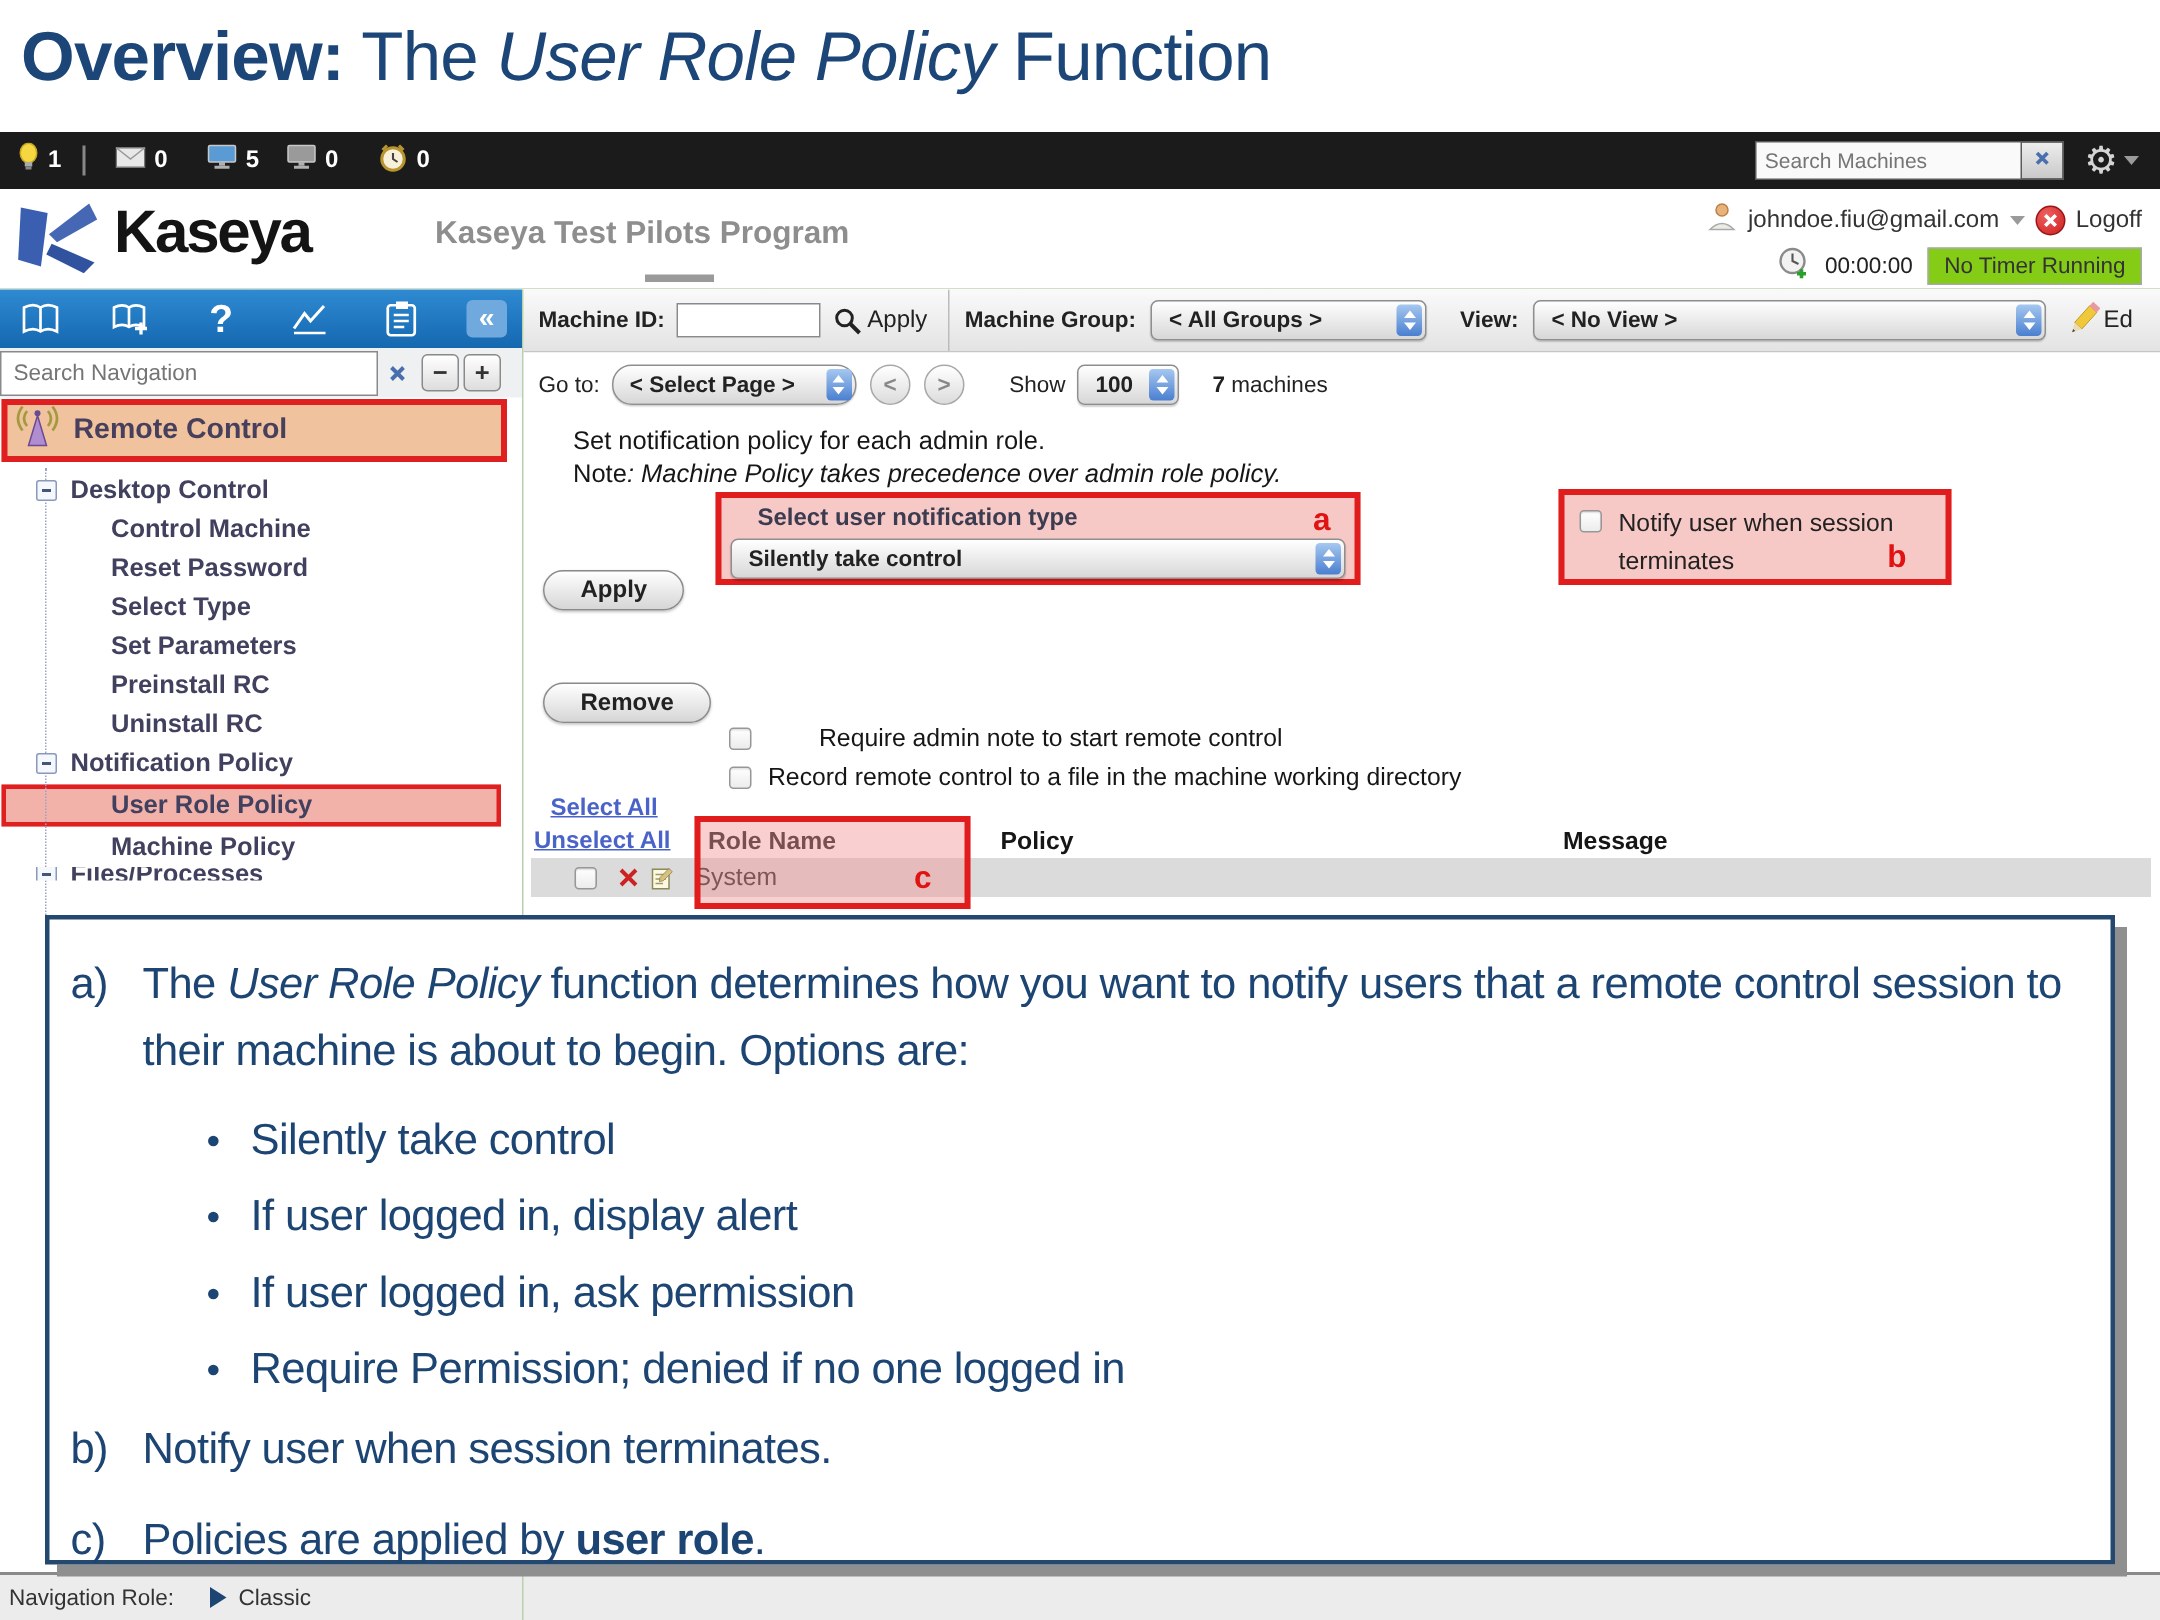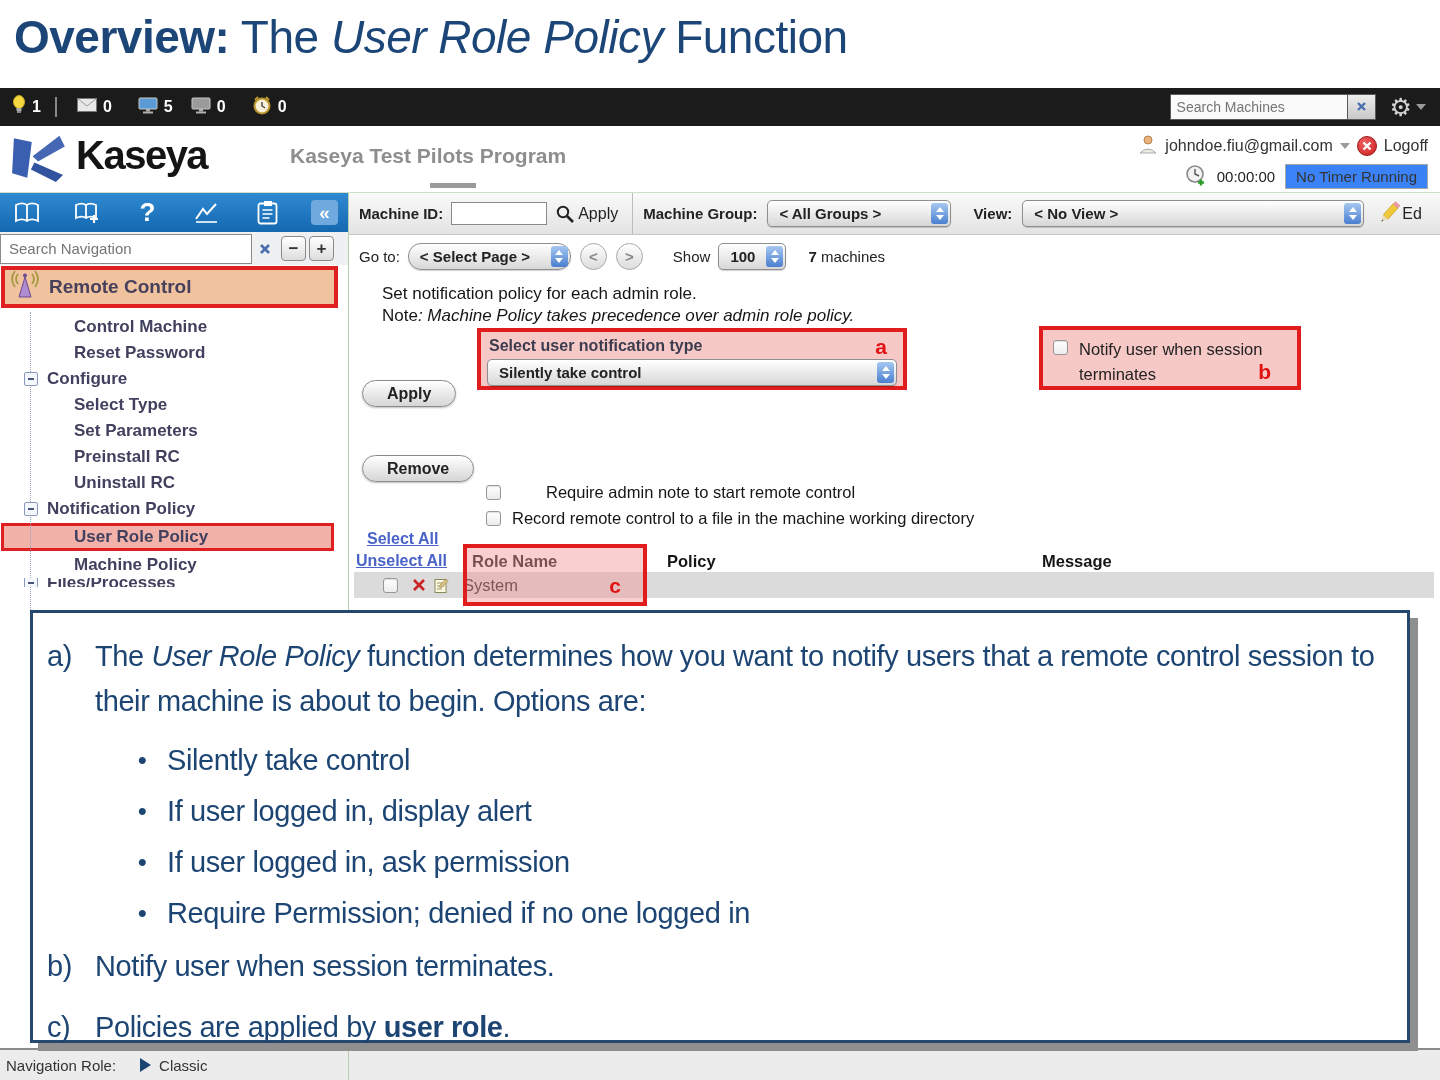--- a/index.html
+++ b/index.html
@@ -28,21 +28,21 @@
 
   
   .header { position:absolute; left:0; top:38px; width:1440px; height:67px; background:#fff; border-bottom:1px solid #cfe0c8; }
   .brand { position:absolute; left:10px; top:7px; display:flex; align-items:flex-start; gap:10px; }
   .brand-name { font-size:40px; font-weight:bold; color:#141414; letter-spacing:-1.5px; }
   .program { position:absolute; left:290px; top:18px; font-size:21px; font-weight:bold; color:#8e8e8e; }
   .program-dash { position:absolute; left:430px; top:57px; width:46px; height:5px; background:#9a9a9a; }
   .hdr-user { position:absolute; right:12px; top:8px; display:flex; align-items:center; gap:7px; font-size:16px; color:#333; }
   .logoff-ic { width:20px; height:20px; border-radius:50%; background:radial-gradient(circle at 35% 30%, #f06060, #cc1f1f); border:1px solid #991414; display:flex; align-items:center; justify-content:center; }
   .hdr-timer { position:absolute; right:12px; top:38px; display:flex; align-items:center; gap:10px; font-size:15px; color:#222; }
-  .timer-status { border:1px solid #a8a8a8; padding:3px 10px; background:#3b82f6; color:#333; }
+  .timer-status { border:1px solid #a8a8a8; padding:3px 10px; background:#84cc16; color:#333; }
 
   
   .body { position:absolute; left:0; top:105px; width:1440px; height:855px; background:#fff; }
   .v-divider { position:absolute; left:348px; top:105px; width:1px; height:887px; background:#b9cfae; z-index:4; }
 
   
   .sidebar { position:absolute; left:0; top:0; width:348px; height:855px; background:#fff; }
   .side-iconbar { position:absolute; left:0; top:0; width:348px; height:39px; background:linear-gradient(#2f8ad2,#1468b0); display:flex; align-items:center; justify-content:space-between; padding:0 10px; }
   .side-iconbar .ic { width:34px; height:28px; display:flex; align-items:center; justify-content:center; cursor:pointer; }
   .help-ic::before { content:"?"; color:#fff; font-size:26px; font-weight:bold; }
@@ -83,21 +83,21 @@
   .count-wrap { margin-left:22px; }
   .count-wrap b { font-weight:bold; }
 
   
   .content { position:absolute; left:0; top:85px; width:1091px; height:770px; background:#fff; }
   .instr { position:absolute; left:33px; top:6px; font-size:17px; color:#161616; }
   .note-line { position:absolute; left:33px; top:28px; font-size:17px; color:#161616; font-style:italic; }
   .note-line b { font-style:normal; font-weight:normal; }
   .pill { position:absolute; height:27px; padding:0 24px; border:1px solid #8a8a8a; border-radius:14px; background:linear-gradient(#ffffff,#d6d6d6); font-weight:bold; font-size:16px; color:#222; display:inline-flex; align-items:center; box-shadow:0 1px 2px rgba(0,0,0,.25); cursor:pointer; }
   .box-a { position:absolute; left:128px; top:50px; width:430px; height:62px; border:4px solid #e01c1c; background:#f7c9c6; }
-  .box-a-label { position:absolute; left:8px; top:5px; font-size:16px; font-weight:bold; color:#3c3c50; }
+  .box-a-label { position:absolute; left:24px; top:5px; font-size:16px; font-weight:bold; color:#3c3c50; }
   .box-a .macsel { position:absolute; left:6px; top:27px; width:410px; }
   .ann { color:#e01212; font-weight:bold; font-size:21px; }
   .ann-a { position:absolute; right:16px; top:3px; }
   .box-b { position:absolute; left:690px; top:48px; width:262px; height:64px; border:4px solid #e01c1c; background:#f7c9c6; }
   .box-b .cb { position:absolute; left:10px; top:10px; }
   .box-b-label { position:absolute; left:36px; top:7px; width:215px; font-size:16.5px; color:#222; line-height:25px; }
   .ann-b { position:absolute; right:26px; bottom:2px; }
   .cb { width:15px; height:15px; border:1px solid #979797; border-radius:3px; background:linear-gradient(#fff,#ececec); box-shadow:inset 0 1px 1px rgba(0,0,0,.12); flex:none; cursor:pointer; }
   .cb-row { position:absolute; display:flex; align-items:center; gap:11px; font-size:16.5px; color:#161616; }
   .link { position:absolute; font-size:16px; color:#4a63c8; text-decoration:underline; font-weight:bold; cursor:pointer; }
@@ -273,29 +273,29 @@
         <div class="side-tree">
           <div class="rc-box">
             <span><svg width="30" height="30">
                   <polygon points="15,7 21,27 9,27" fill="#b08cd0" stroke="#6a4a92"></polygon>
                   <circle cx="15" cy="5.5" r="2" fill="#6a4a92"></circle>
                   <path d="M8 4 Q4 9 8 14 M5 1 Q-1 9 5 17" stroke="#a39a3f" stroke-width="1.8" fill="none"></path>
                   <path d="M22 4 Q26 9 22 14 M25 1 Q31 9 25 17" stroke="#a39a3f" stroke-width="1.8" fill="none"></path>
                 </svg></span>
             <span class="rc-label">Remote Control</span>
           </div>
-          <div class="trow lvl2">
-              <span>Control Machine</span>
-            </div>
-          <div class="trow lvl2">
-              <span>Reset Password</span>
-            </div>
           <div class="trow lvl1">
               <span class="exp"></span>
-              <span>Configure</span>
+              <span>Desktop Control</span>
+            </div>
+          <div class="trow lvl2">
+              <span>Control Machine</span>
+            </div>
+          <div class="trow lvl2">
+              <span>Reset Password</span>
             </div>
           <div class="trow lvl2">
               <span>Select Type</span>
             </div>
           <div class="trow lvl2">
               <span>Set Parameters</span>
             </div>
           <div class="trow lvl2">
               <span>Preinstall RC</span>
             </div>

